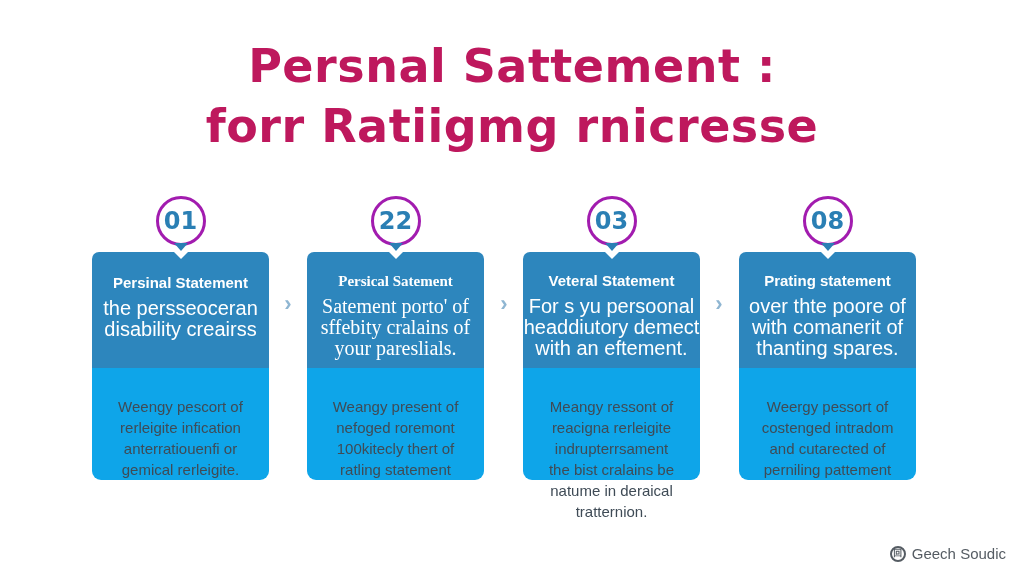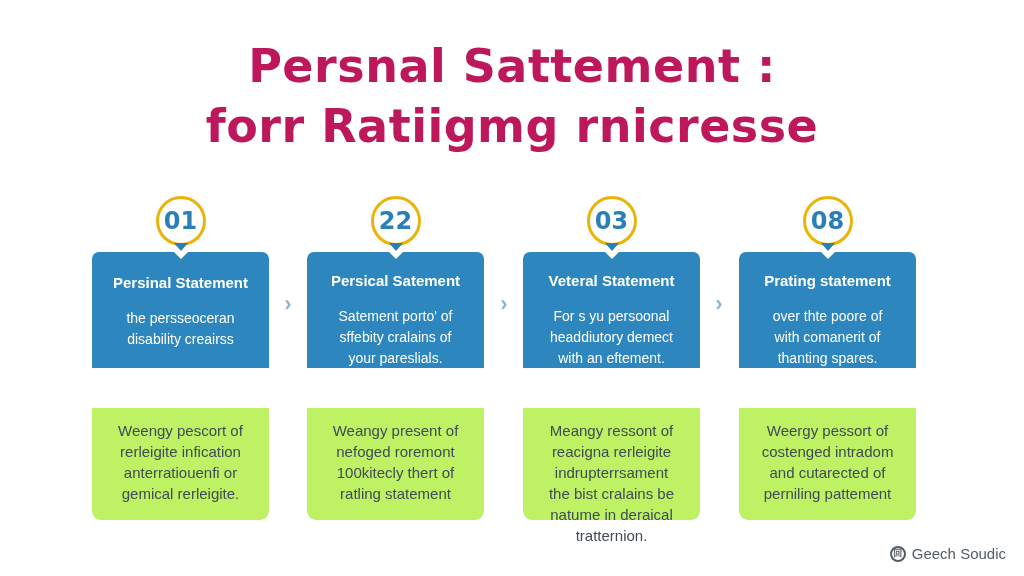--- a/index.html
+++ b/index.html
@@ -11,21 +11,21 @@
     }
     .title {
       position: absolute; left: 0; top: 36px; width: 1024px;
       text-align: center; color: #be185d; font-weight: bold;
       font-family: "DejaVu Sans", sans-serif;
       font-size: 46px; line-height: 60px; letter-spacing: 0.5px;
     }
     .step { position: absolute; top: 196px; width: 177px; }
     .badge {
       position: absolute; left: 50%; top: 0; transform: translateX(-50%);
-      width: 50px; height: 50px; border: 3px solid #eab308; border-radius: 50%;
+      width: 50px; height: 50px; border: 3px solid #a21caf; border-radius: 50%;
       background: #fff; box-sizing: border-box;
       display: flex; align-items: center; justify-content: center;
       color: #2a7fb4; font-weight: bold; font-size: 24px;
       font-family: "DejaVu Sans", sans-serif;
     }
     .pin {
       position: absolute; left: 50%; top: 47px; transform: translateX(-50%);
       width: 0; height: 0;
       border-left: 7px solid transparent; border-right: 7px solid transparent;
       border-top: 8px solid #2a7fb4;
@@ -33,27 +33,27 @@
     .card-top {
       position: absolute; top: 56px; left: 0; width: 100%; height: 116px;
       background: #2d86bd; border-radius: 7px 7px 0 0;
       color: #fff; text-align: center; box-sizing: border-box; padding-top: 22px;
     }
     .card-top:after {
       content: ""; position: absolute; left: 50%; top: -1px; transform: translateX(-50%);
       border-left: 8px solid transparent; border-right: 8px solid transparent;
       border-top: 8px solid #fff;
     }
-    .card-heading { font-size: 15px; font-weight: bold; line-height: 18px; margin-bottom: 16px; }
-    .card-body-top { font-size: 14px; line-height: 21px; }
+    .card-heading { font-size: 15px; font-weight: bold; line-height: 18px; margin-bottom: 6px; }
+    .card-body-top { font-size: 20px; line-height: 21px; }
     .card-bottom {
       position: absolute; top: 172px; left: 0; width: 100%; height: 112px;
-      background: #bef264; border-radius: 0 0 9px 9px;
-      color: #3f4b56; text-align: center; box-sizing: border-box; padding-top: 12px;
-      font-size: 15px; line-height: 21px; margin-top: 40px;
+      background: #0ea5e9; border-radius: 0 0 9px 9px;
+      color: #3f4b56; text-align: center; box-sizing: border-box; padding-top: 28px;
+      font-size: 15px; line-height: 21px;
     }
     .card-bottom .line { display: block; }
     .arrow {
       position: absolute; top: 292px; width: 20px; height: 24px;
       color: #8fb6d2; font-size: 22px; font-weight: bold; line-height: 24px; text-align: center;
     }
     .footer {
       position: absolute; right: 18px; bottom: 14px;
       display: flex; align-items: center; gap: 6px;
       color: #555c63; font-size: 15px;
@@ -88,21 +88,21 @@
     <span class="line">anterratiouenfi or</span>
     <span class="line">gemical rerleigite.</span>
   </div>
 </div>
 
 <div class="arrow" style="left:278px;">›</div>
 
 <div class="step" style="left:307px;">
   <div class="badge">22</div>
   <div class="pin"></div>
-  <div class="card-top" style="padding-top:20px;">
+  <div class="card-top" style="padding-top:20px;font-family:Liberation Serif, serif;">
     <div class="card-heading">Persical Satement</div>
     <div class="card-body-top">
       <div>Satement porto' of</div>
       <div>sffebity cralains of</div>
       <div>your pareslials.</div>
     </div>
   </div>
   <div class="card-bottom">
     <span class="line">Weangy present of</span>
     <span class="line">nefoged roremont</span>

